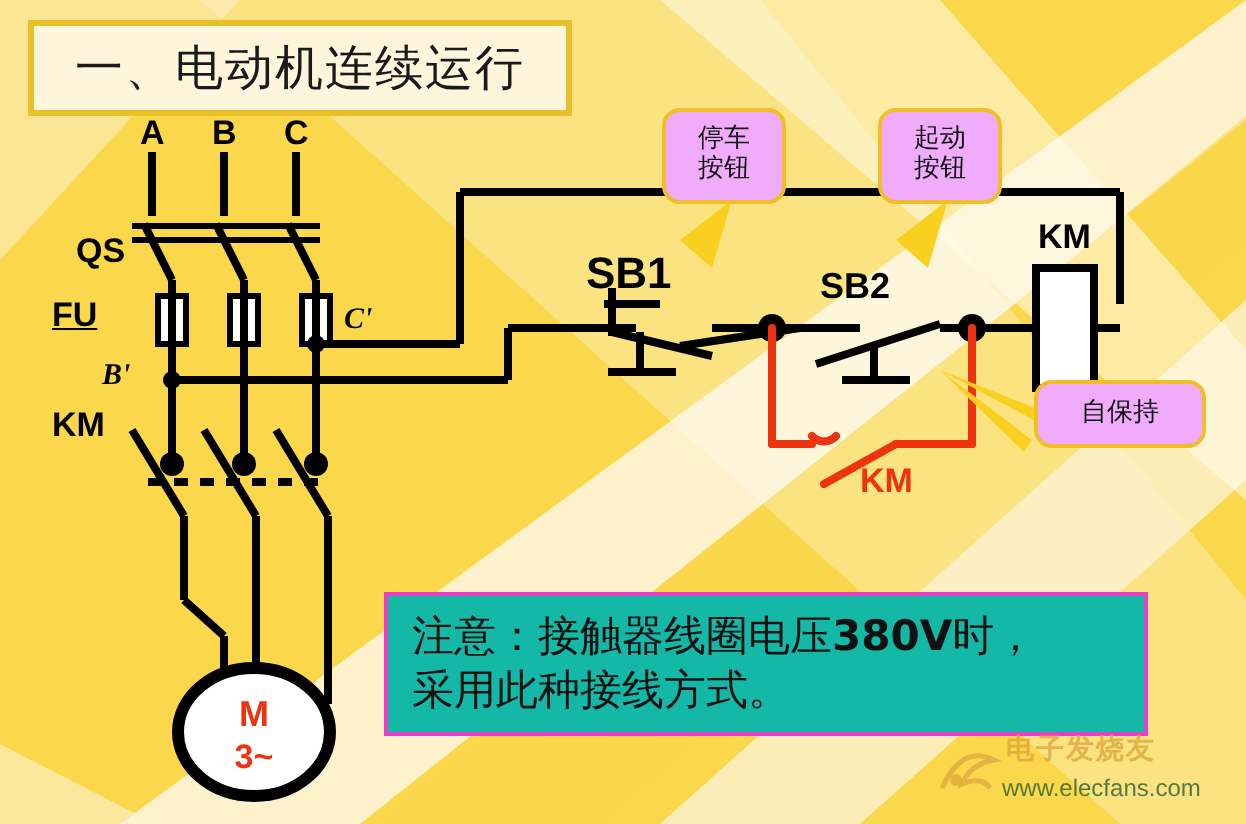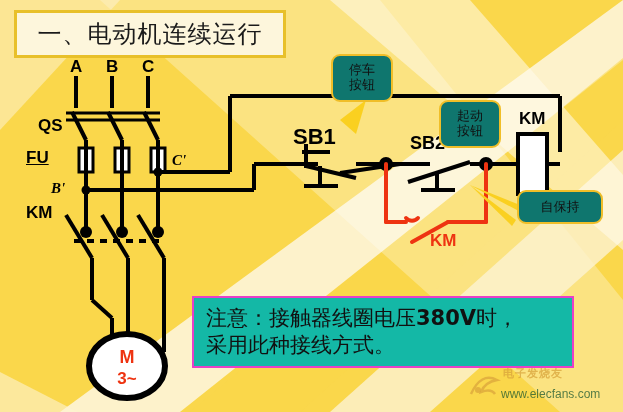--- a/index.html
+++ b/index.html
@@ -30,21 +30,21 @@
   .lbl{
     position:absolute;color:#000;font-weight:bold;
     font-family:"Liberation Sans","DejaVu Sans",sans-serif;
     white-space:nowrap;line-height:1;
   }
   .lbl.ital{font-style:italic;font-family:"Liberation Serif","DejaVu Serif",serif;}
   .lbl.red{color:#EE3311;}
 
   
   .callout{
-    position:absolute;border:2.5px solid #F0BE28;background:#0f766e;
+    position:absolute;border:2.5px solid #F0BE28;background:#f0abfc;
     border-radius:9px;box-sizing:border-box;
     display:flex;flex-direction:column;align-items:center;justify-content:center;
     font-family:"DejaVu Sans","Liberation Sans",sans-serif;
     font-size:13px;color:#111;line-height:1.15;padding:2px 18px;
     z-index:6;
   }
   .callout span{display:block;white-space:nowrap;}
 
   
   .note-box{
@@ -67,21 +67,21 @@
   }
 
   
   .wm{
     position:absolute;right:6px;bottom:2px;width:150px;height:50px;
     z-index:7;pointer-events:none;
   }
   .wm-cn{
     position:absolute;left:36px;top:6px;
     font-family:"DejaVu Serif","Liberation Serif",serif;
-    font-size:11px;font-weight:bold;color:#D8A23A;opacity:.72;
+    font-size:14px;font-weight:bold;color:#D8A23A;opacity:.72;
     white-space:nowrap;letter-spacing:1px;
   }
   .wm-url{
     position:absolute;left:34px;top:27px;
     font-family:"Liberation Sans","DejaVu Sans",sans-serif;
     font-size:12px;color:#14532d;opacity:.72;white-space:nowrap;
   }
 </style>
 </head>
 <body>
@@ -244,21 +244,21 @@
   <div class="lbl red" style="left:430px;top:232px;font-size:17px;">KM</div>
 
   <div class="motor-lbl" style="left:107px;top:348px;width:40px;font-size:18px;">M</div>
   <div class="motor-lbl" style="left:107px;top:370px;width:40px;font-size:17px;">3~</div>
 
   <div class="callout" style="left:331px;top:54px;width:62px;height:48px;">
     <span>停车</span>
     <span>按钮</span>
   </div>
 
-  <div class="callout" style="left:439px;top:54px;width:62px;height:48px;margin-top:46px;">
+  <div class="callout" style="left:439px;top:54px;width:62px;height:48px;">
     <span>起动</span>
     <span>按钮</span>
   </div>
 
   <div class="callout" style="left:517px;top:190px;width:86px;height:34px;">
     <span>自保持</span>
   </div>
 
   <div class="note-box">
     <div class="note-line"><span>注意：接触器线圈电压</span><b>380V</b><span>时，</span></div>

